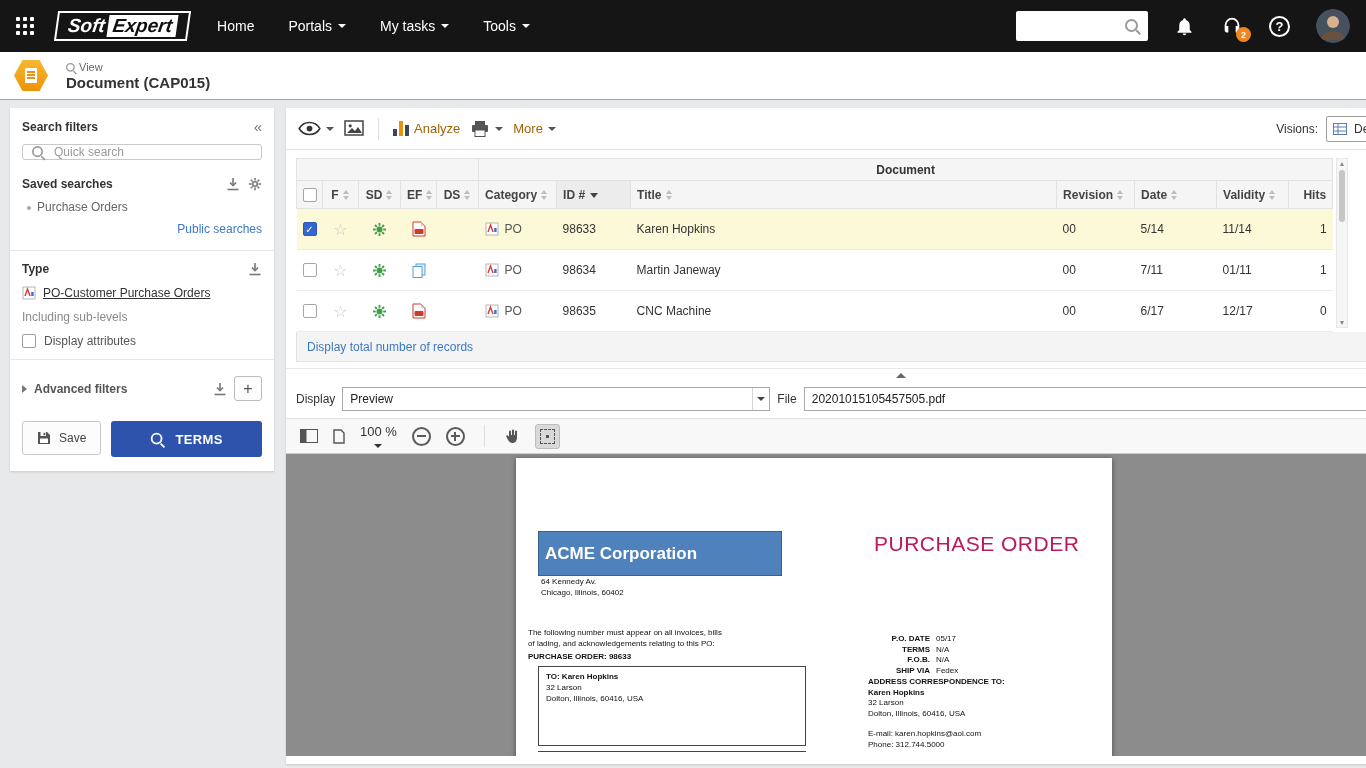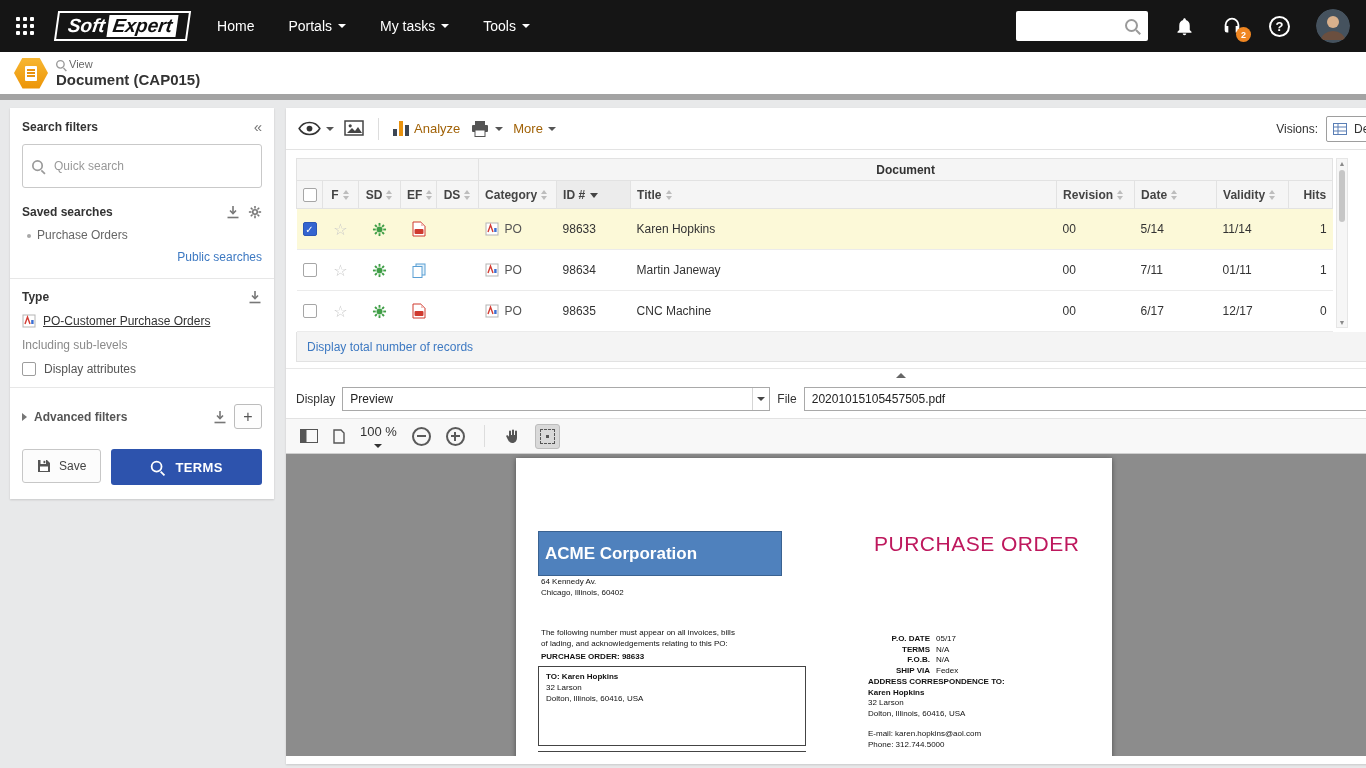--- a/index.html
+++ b/index.html
@@ -24,37 +24,37 @@
   .mag::after{content:"";position:absolute;left:10.5px;top:10.5px;width:6px;height:2px;background:#9a9a9a;transform:rotate(45deg);transform-origin:0 50%;}
   .mag.white::before{border-color:#fff;}.mag.white::after{background:#fff;}
   .mag.dark::before{border-color:#555;}.mag.dark::after{background:#555;}
   .mag.tiny{transform:scale(.68);transform-origin:left center;width:11px;height:12px;}
   .icon-btn{position:relative;display:flex;align-items:center;cursor:pointer;}
   .badge{position:absolute;right:-8px;bottom:-5px;background:#f08621;color:#fff;font-size:9px;font-weight:bold;width:15px;height:15px;border-radius:50%;display:flex;align-items:center;justify-content:center;}
   .help-circle{width:21px;height:21px;border:2px solid #fff;border-radius:50%;color:#fff;font-size:13px;font-weight:bold;display:flex;align-items:center;justify-content:center;}
   .avatar{width:34px;height:34px;border-radius:50%;overflow:hidden;cursor:pointer;flex:none;}
 
   
-  .breadcrumb{position:absolute;top:52px;left:0;right:0;height:48px;background:#fff;border-bottom:6px solid #a3a3a3;display:flex;align-items:center;padding:6px 14px;gap:8px;}
+  .breadcrumb{position:absolute;top:52px;left:0;right:0;height:48px;background:#fff;border-bottom:1px solid #a3a3a3;display:flex;align-items:center;padding:6px 14px;gap:18px;}
   .hex{width:34px;height:31px;background:linear-gradient(#f7b733,#ec9406);clip-path:polygon(25% 0,75% 0,100% 50%,75% 100%,25% 100%,0 50%);display:flex;align-items:center;justify-content:center;flex:none;}
   .doc-glyph{width:12px;height:15px;background:#fff;border-radius:1px;position:relative;}
   .doc-glyph::before{content:"";position:absolute;left:2px;top:3px;width:8px;height:2px;background:#e8920f;box-shadow:0 3px 0 #e8920f,0 6px 0 #e8920f;}
   .crumb-view{font-size:11px;color:#666;display:flex;align-items:center;gap:2px;}
   .crumb-title{font-size:15px;font-weight:bold;color:#333;margin-top:1px;}
 
   
   .main{position:absolute;top:100px;left:0;right:0;bottom:0;padding:8px 10px;display:flex;gap:12px;align-items:flex-start;}
   .panel{background:#fff;box-shadow:0 1px 2px rgba(0,0,0,.14);}
 
   
   .sidebar{width:264px;flex:none;padding-bottom:12px;}
   .sb-header{display:flex;justify-content:space-between;align-items:center;padding:11px 12px 8px;}
   .sb-title{font-size:12px;font-weight:bold;color:#333;}
   .collapse{color:#777;font-size:15px;cursor:pointer;line-height:1;}
-  .quick-search{margin:2px 12px 12px;height:44px;border:1px solid #c9c9c9;border-radius:3px;display:flex;align-items:center;padding:0 9px;gap:7px;background:#fff;}
+  .quick-search{margin:2px 12px 12px;height:16px;border:1px solid #c9c9c9;border-radius:3px;display:flex;align-items:center;padding:0 9px;gap:7px;background:#fff;}
   .quick-search input{flex:1;border:none;outline:none;font:12px "Liberation Sans",sans-serif;min-width:0;color:#333;}
   .quick-search input::placeholder{color:#999;}
   .sb-row{display:flex;align-items:center;padding:5px 12px;gap:8px;}
   .sb-row .spacer{flex:1;}
   .sb-item{font-size:12px;color:#666;padding:4px 12px 4px 27px;position:relative;cursor:pointer;}
   .sb-item::before{content:"";position:absolute;left:17px;top:10px;width:4px;height:4px;border-radius:50%;background:#a8a8a8;}
   .sb-link-row{display:flex;justify-content:flex-end;padding:4px 12px 8px;}
   .blue-link{color:#3d79c2;font-size:12px;text-decoration:none;cursor:pointer;}
   .sb-div{border-top:1px solid #e7e7e7;margin:6px 0;}
   .type-item{display:flex;align-items:center;gap:7px;padding:5px 12px;font-size:12px;}
@@ -134,21 +134,21 @@
   .marquee{width:15px;height:15px;border:1.5px dashed #555;position:relative;}
   .marquee::before{content:"";position:absolute;left:5px;top:5px;width:3px;height:3px;background:#555;}
   .pdf-find{margin-left:auto;}
 
   
   .pdf-view{flex:1;background:#8c8c8c;position:relative;overflow:hidden;margin:0 16px 8px 0;}
   .pdf-page{position:absolute;left:230px;top:4px;width:596px;height:312px;background:#fff;box-shadow:0 1px 5px rgba(0,0,0,.45);font-family:"Liberation Sans",sans-serif;color:#111;}
   .acme{position:absolute;left:22px;top:73px;width:244px;height:45px;background:#4f81bd;border:1px solid #3a6291;color:#fff;font-weight:bold;font-size:17px;display:flex;align-items:center;padding-left:6px;}
   .po-title{position:absolute;left:358px;top:74px;font-size:21px;color:#be185d;letter-spacing:.5px;}
   .p-addr{position:absolute;left:25px;top:118px;font-size:8px;line-height:11px;}
-  .p-note{position:absolute;left:25px;top:169px;font-size:8px;line-height:11px;}
+  .p-note{position:absolute;left:12px;top:169px;font-size:8px;line-height:11px;}
   .p-note .b{font-weight:bold;margin-top:2px;}
   .tobox{position:absolute;left:22px;top:208px;width:268px;height:80px;border:1px solid #444;padding:4px 7px;font-size:8px;line-height:11px;}
   .tobox .b{font-weight:bold;}
   .hr-line{position:absolute;left:22px;top:293px;width:268px;border-top:1.5px solid #444;}
   .meta{position:absolute;left:352px;top:176px;width:230px;font-size:8px;line-height:10.5px;}
   .meta-row{display:flex;}
   .meta-label{width:62px;text-align:right;font-weight:bold;margin-right:6px;flex:none;}
   .meta .hdr{font-weight:bold;margin-top:1px;}
   .meta .b{font-weight:bold;}
   .meta .gap{height:10px;}

